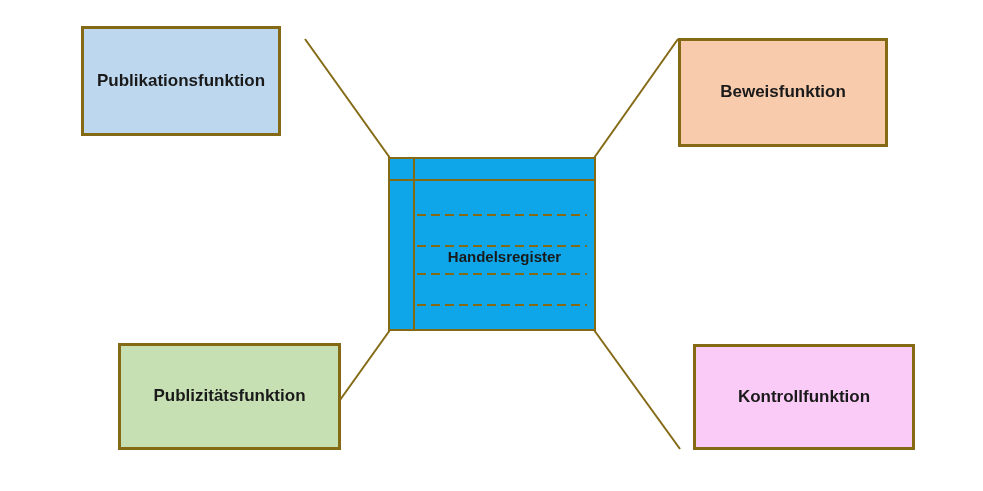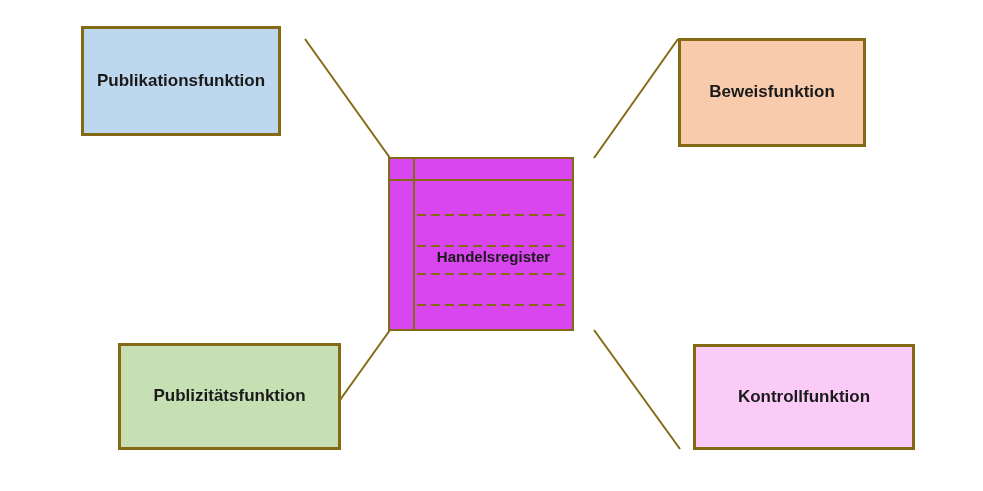--- a/index.html
+++ b/index.html
@@ -25,31 +25,31 @@
     justify-content: center;
     text-align: center;
   }
   .node-label {
     font-weight: bold;
     font-size: 17px;
     color: #1a1a1a;
     line-height: 1.2;
   }
   .node-tl { left: 81px;  top: 26px;  width: 200px; height: 110px; background: #bdd7ee; }
-  .node-tr { left: 678px; top: 38px;  width: 188px; height: 109px; background: #f8cbad; }
+  .node-tr { left: 678px; top: 38px;  width: 210px; height: 109px; background: #f8cbad; }
   .node-bl { left: 82px;  top: 343px; width: 223px; height: 107px; background: #c6e0b4; margin-left: 36px; }
   .node-br { left: 680px; top: 344px; width: 222px; height: 106px; background: #fbcbf8; margin-left: 13px; }
 
   .center-shape {
     position: absolute;
     left: 388px; top: 157px;
-    width: 186px; height: 174px;
+    width: 208px; height: 174px;
     box-sizing: border-box;
     border: 2px solid #846a15;
-    background: #d946ef;
+    background: #0ea5e9;
   }
   .cs-hline {
     position: absolute;
     left: 0; right: 0; top: 20px;
     height: 2px;
     background: #846a15;
   }
   .cs-vline {
     position: absolute;
     top: 0; bottom: 0; left: 23px;

